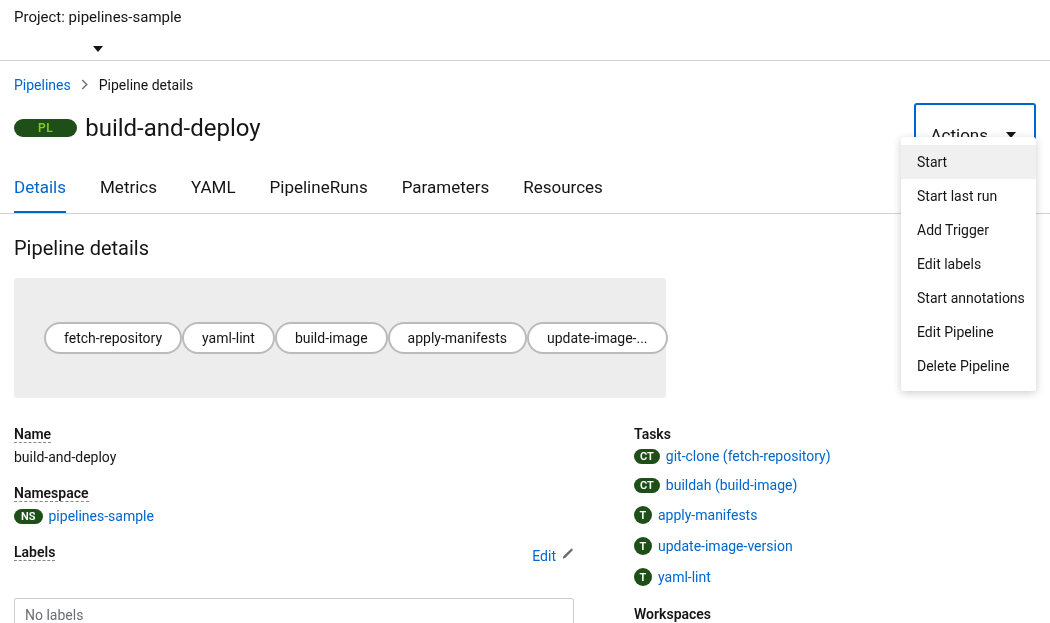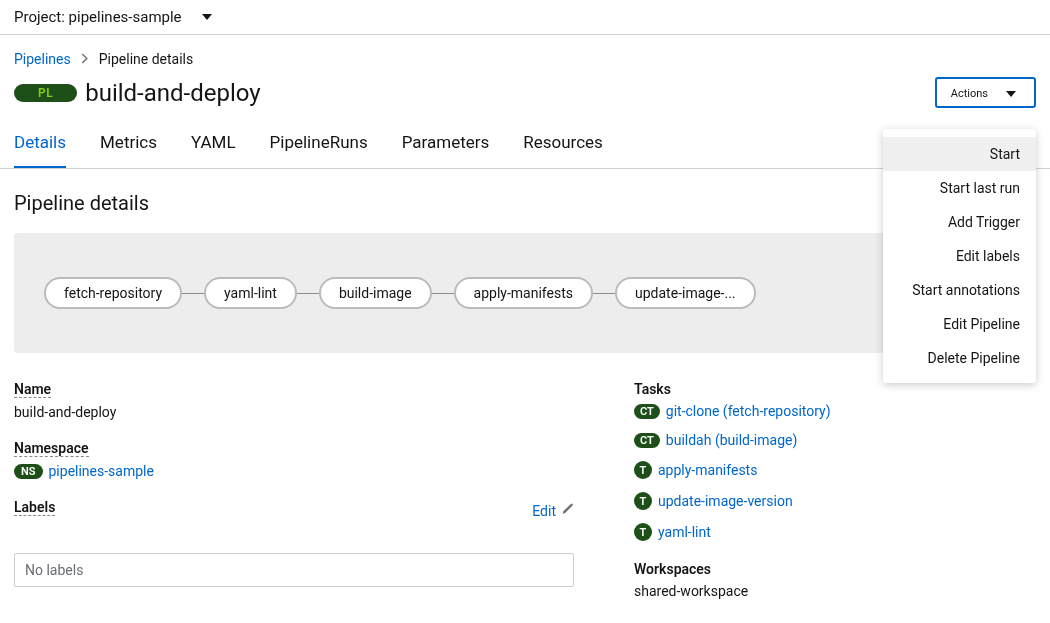--- a/index.html
+++ b/index.html
@@ -1,38 +1,38 @@
 <!DOCTYPE html>
 <html><head>
 <meta charset="utf-8">
 <style>
 * { box-sizing: border-box; margin: 0; padding: 0; }
 body { font-family: -apple-system, BlinkMacSystemFont, "Segoe UI", Roboto, Helvetica, Arial, sans-serif; font-size: 14px; color: #151515; background: #fff; width: 1050px; }
 .project-bar { padding: 8px 14px; border-bottom: 1px solid #d2d2d2; display: flex; align-items: center; }
-.project-selector { display: flex; align-items: center; gap: 20px; cursor: pointer; font-size: 15px; }
+.project-selector { display: flex; align-items: center; gap: 20px; cursor: pointer; font-size: 15px; flex-direction: column; }
 .project-selector .caret { border-left: 5px solid transparent; border-right: 5px solid transparent; border-top: 6px solid #151515; }
 .breadcrumbs { padding: 16px 14px 8px; display: flex; align-items: center; gap: 10px; font-size: 14px; }
 .breadcrumbs a { color: #0066cc; text-decoration: none; }
 .breadcrumbs .sep-icon svg { width: 8px; height: 11px; }
 .header-row { padding: 2px 14px 12px; display: flex; align-items: center; justify-content: space-between; }
 .title-group { display: flex; align-items: center; gap: 8px; }
 .badge-pl { background: #1e4f18; color: #84cc16; border-radius: 12px; padding: 2px 24px; font-size: 12px; font-weight: 600; letter-spacing: 0.5px; }
 .page-title { font-size: 24px; font-weight: 400; }
-.actions-btn { border: 2px solid #0066cc; background: #fff; color: #151515; padding: 8px 18px 6px 14px; font-size: 11px; border-radius: 3px; display: flex; align-items: center; gap: 18px; cursor: pointer; position: relative; }
+.actions-btn { border: 2px solid #0066cc; background: #fff; color: #151515; padding: 20px 18px 6px 14px; font-size: 17px; border-radius: 3px; display: flex; align-items: center; gap: 18px; cursor: pointer; position: relative; }
 .actions-btn .caret { border-left: 5px solid transparent; border-right: 5px solid transparent; border-top: 6px solid #151515; }
 .actions-wrap { position: relative; }
-.actions-menu { position: absolute; top: 52px; right: 0; width: 153px; background: #fff; box-shadow: 0 2px 8px rgba(0,0,0,0.2); border-radius: 3px; padding: 8px 0; z-index: 100; text-align: right; }
+.actions-menu { position: absolute; top: 34px; right: 0; width: 135px; background: #fff; box-shadow: 0 2px 8px rgba(0,0,0,0.2); border-radius: 3px; padding: 8px 0; z-index: 100; }
 .actions-menu .item { padding: 9px 16px; cursor: pointer; font-size: 14px; white-space: nowrap; }
 .actions-menu .item.highlighted { background: #f0f0f0; }
 .tabs { border-bottom: 1px solid #d2d2d2; padding: 0 14px; display: flex; gap: 34px; }
 .tab { padding: 12px 0 14px; font-size: 17px; cursor: pointer; color: #151515; border-bottom: 2px solid transparent; }
 .tab.active { color: #0066cc; border-bottom-color: #0066cc; }
 .content { padding: 22px 14px; }
 .section-title { font-size: 20px; font-weight: 400; margin-bottom: 18px; }
-.pipeline-canvas { background: #ededed; border-radius: 3px; padding: 44px 30px; display: flex; align-items: center; margin-bottom: 28px; width: 880px; }
+.pipeline-canvas { background: #ededed; border-radius: 3px; padding: 44px 30px; display: flex; align-items: center; margin-bottom: 28px; width: 652px; }
 .task-node { background: #fff; border: 2px solid #bbb; border-radius: 20px; padding: 6px 18px; font-size: 14px; white-space: nowrap; }
 .connector { height: 1px; background: #8a8d90; width: 22px; }
 .details-grid { display: flex; gap: 60px; }
 .col { flex: 1; }
 .col-left { max-width: 560px; }
 .field-label { font-weight: 600; border-bottom: 1px dashed #888; display: inline-block; margin-bottom: 6px; font-size: 14px; }
 .field-label-plain { font-weight: 600; margin-bottom: 6px; font-size: 14px; }
 .field-block { margin-bottom: 20px; }
 .ns-row { display: flex; align-items: center; gap: 6px; }
 .badge-ns { background: #1e4f18; color: #fff; border-radius: 10px; padding: 1px 7px; font-size: 11px; font-weight: 600; }

